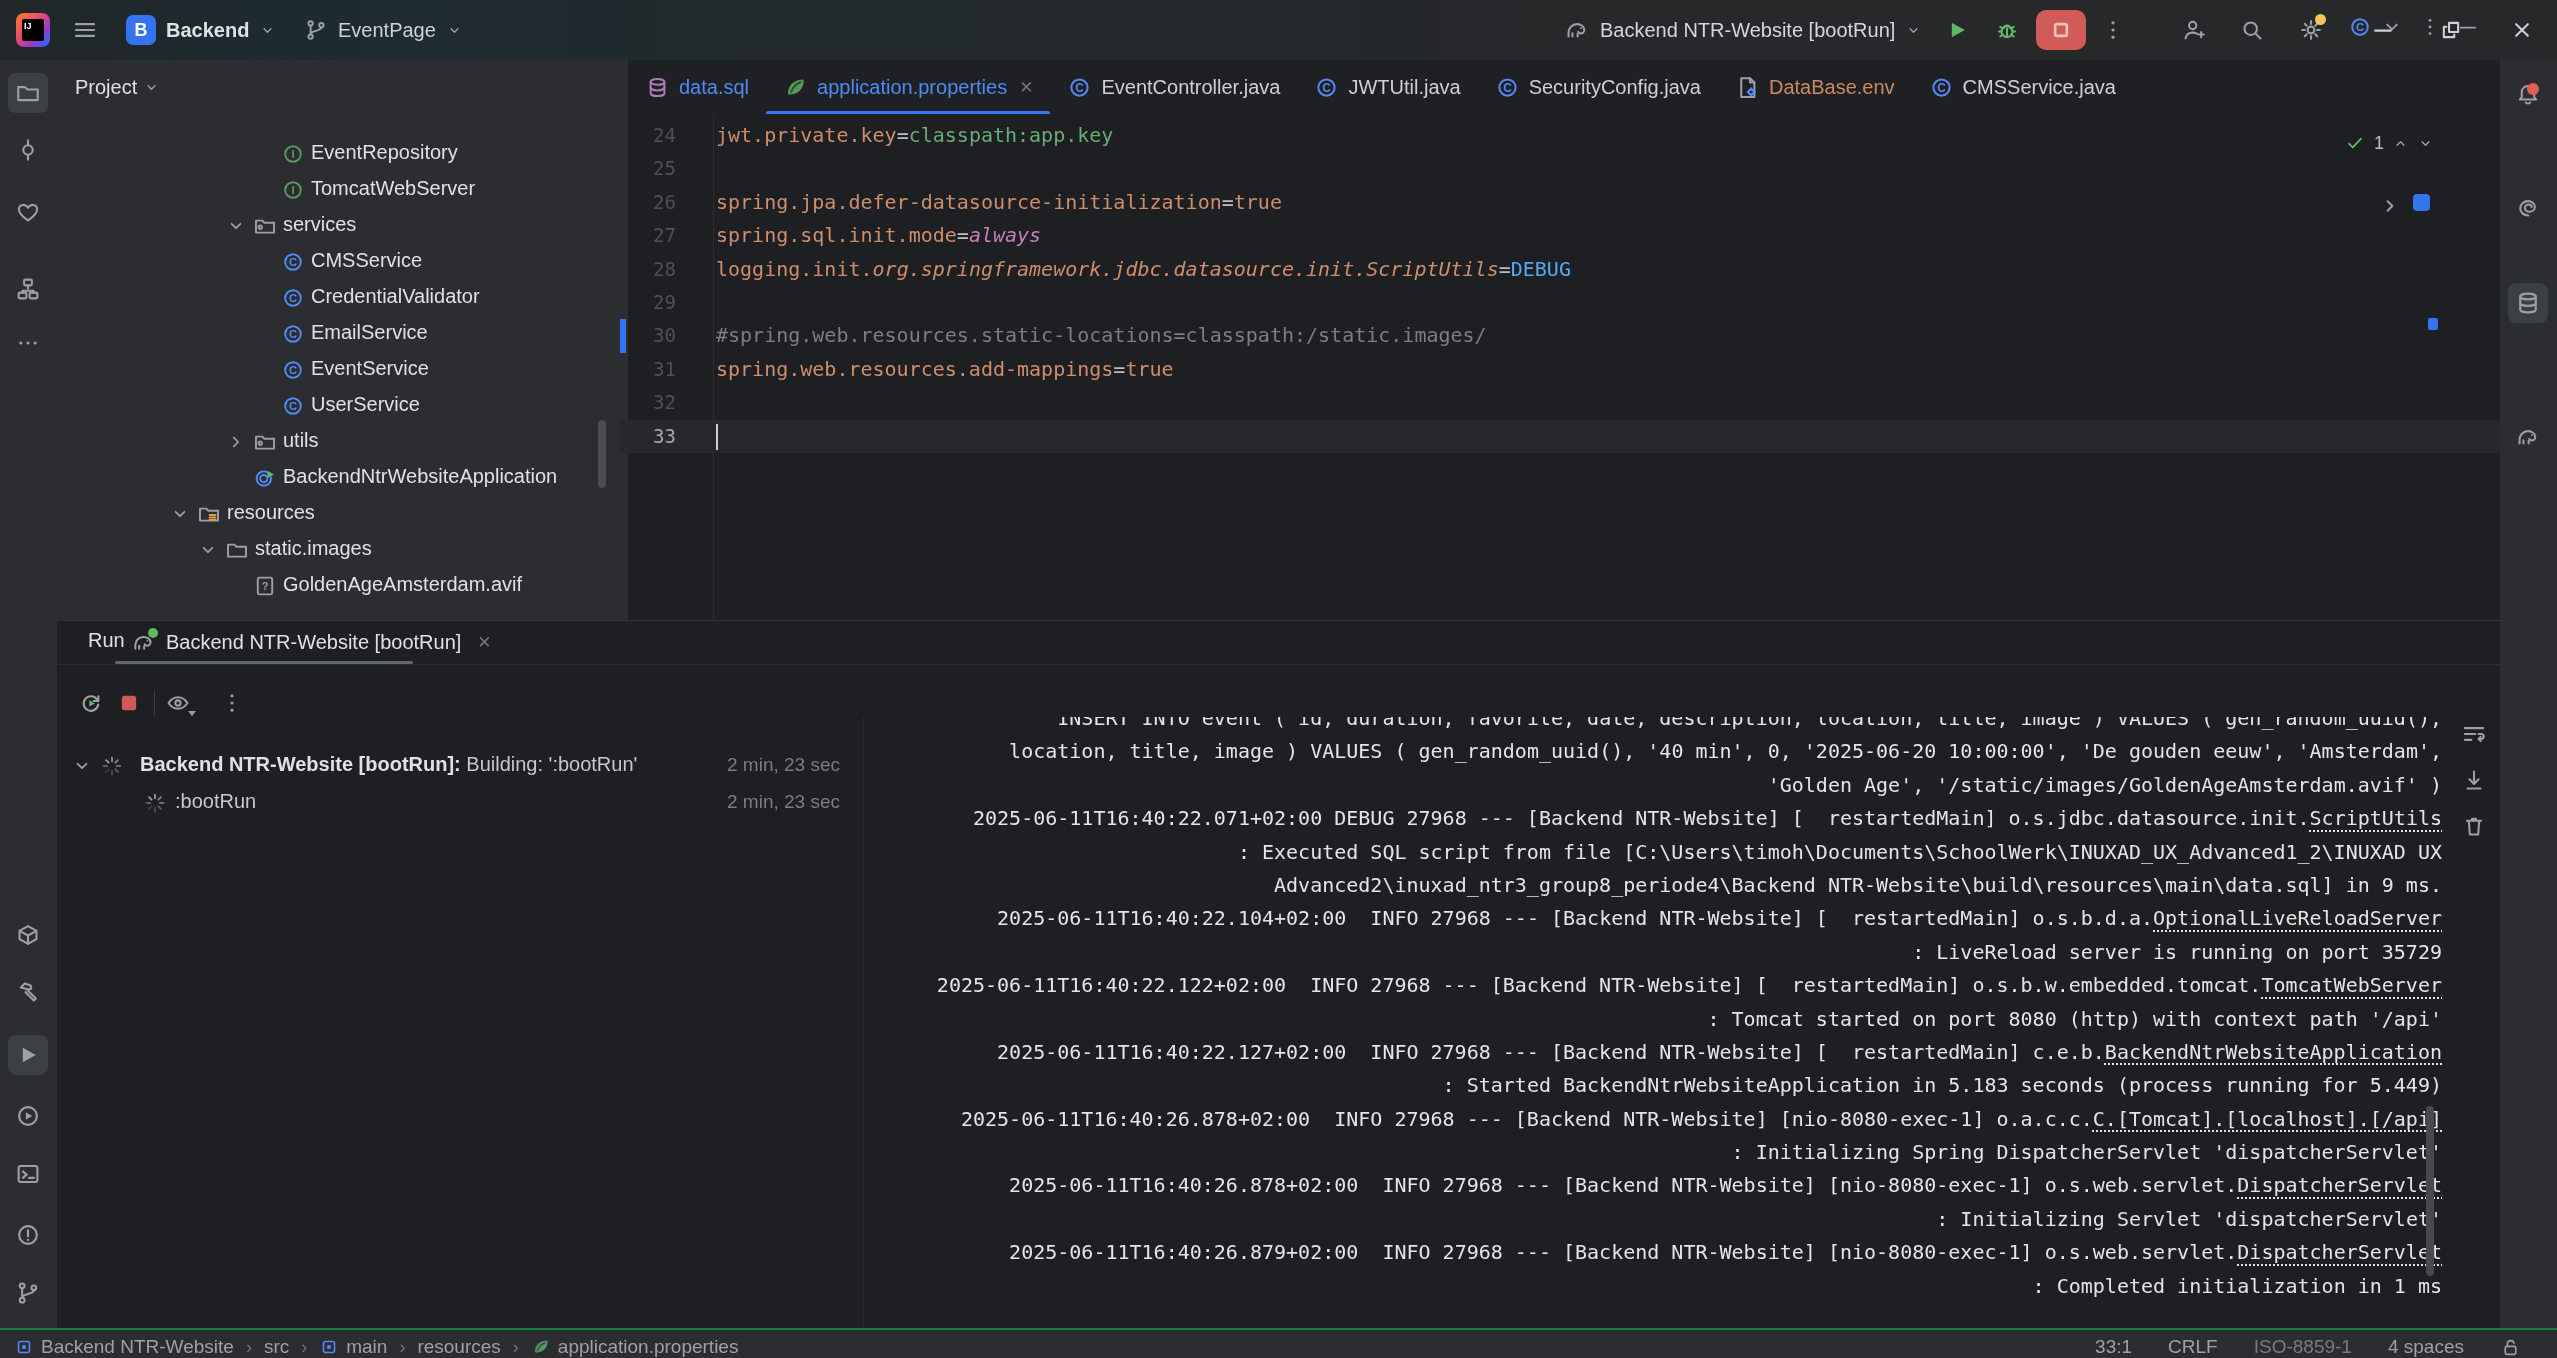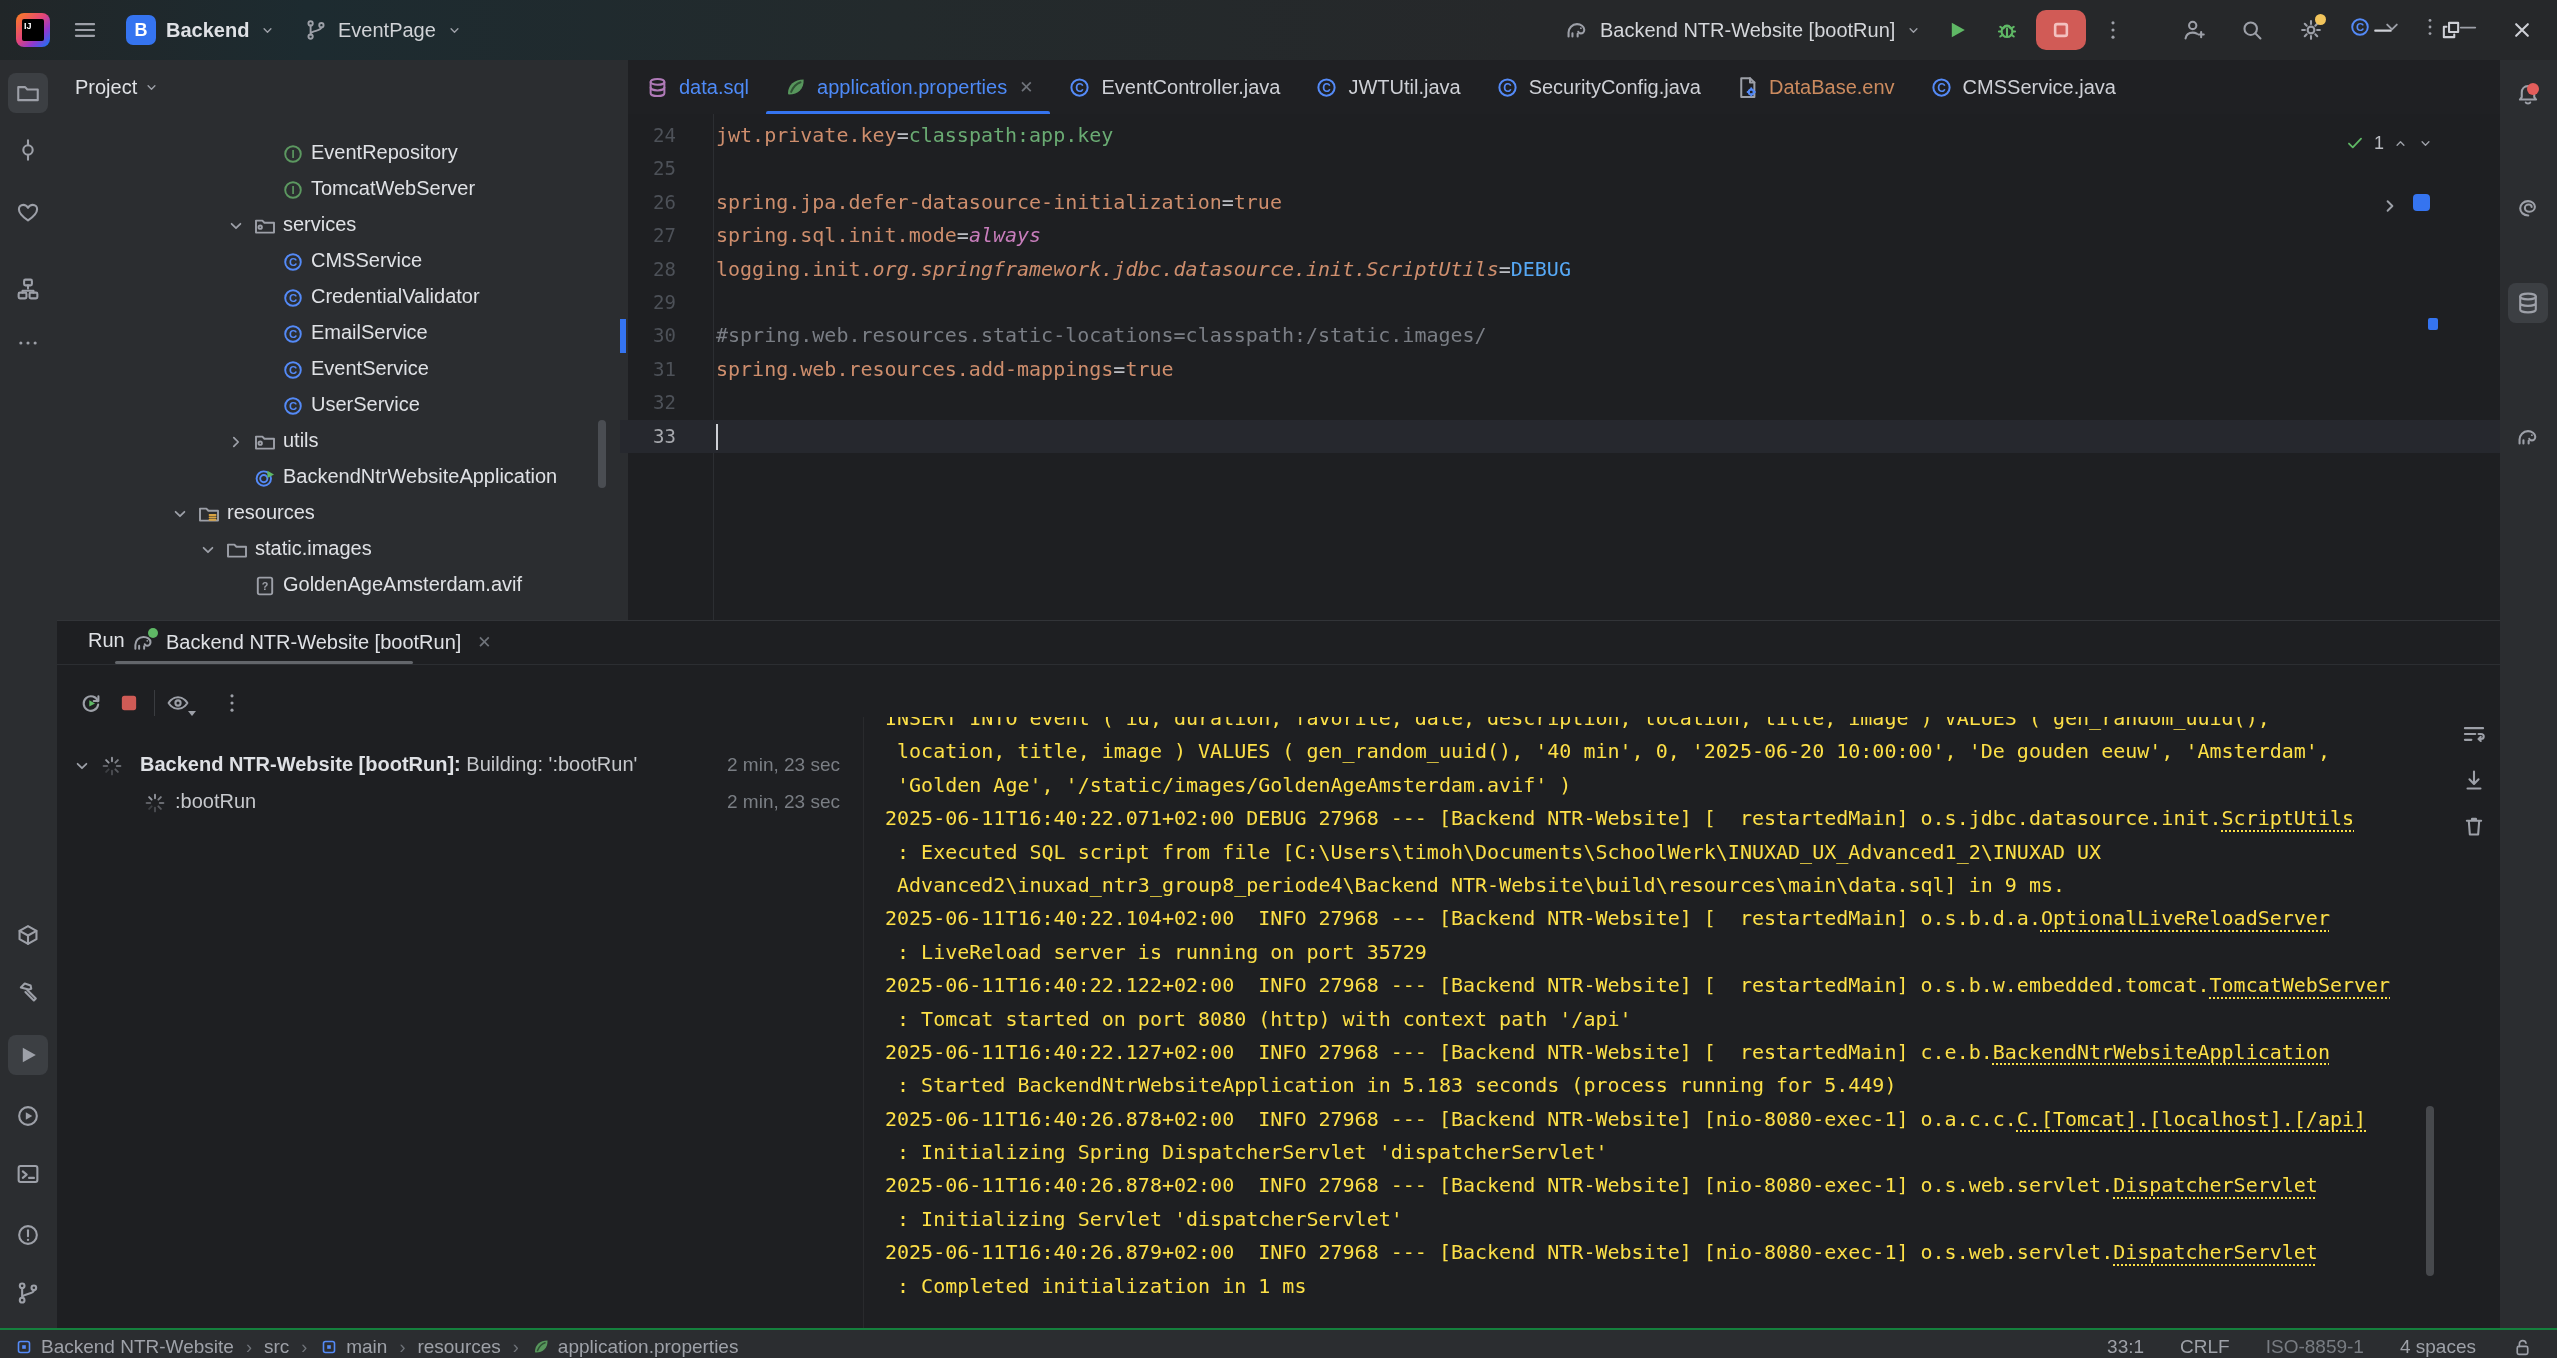--- a/index.html
+++ b/index.html
@@ -95,35 +95,35 @@
   #run-tree{position:absolute;left:0;top:96px;width:808px;bottom:0;overflow:hidden;}
   .rrow{position:absolute;left:0;right:0;height:36px;font-size:20px;color:#dfe1e5;}
   .rrow .chev{position:absolute;left:14px;top:7px;width:22px;height:22px;}
   .rrow .spin{position:absolute;top:6px;width:24px;height:24px;}
   .rrow .rtext{position:absolute;top:5px;white-space:nowrap;}
   .rrow .rtext b{font-weight:600;}
   .rrow .rtext .dim{color:#c6c8cc;font-weight:400;}
   .rrow .dur{position:absolute;left:670px;width:113px;top:6px;text-align:left;font-size:19px;color:#7a7e84;}
   #console-sep{position:absolute;left:806px;top:96px;bottom:0;width:1px;background:rgba(255,255,255,.05);}
   #console{position:absolute;left:808px;top:96px;right:58px;bottom:8px;overflow:hidden;padding-left:20px;}
-  .cline{height:33.4px;line-height:33.4px;font-family:"DejaVu Sans Mono",monospace;font-size:20px;color:#fde047;white-space:pre;}
+  .cline{height:33.4px;line-height:33.4px;font-family:"DejaVu Sans Mono",monospace;font-size:20px;color:#e5e5e5;white-space:pre;text-align:right;}
   .cline:first-child{margin-top:-15px;}
   .clink{text-decoration:underline dotted 1.5px;text-underline-offset:5px;}
   #console-toolbar{position:absolute;right:6px;top:100px;width:40px;}
   #console-toolbar .ic{position:absolute;left:7px;width:26px;height:26px;}
   #console-scrollthumb{position:absolute;right:66px;top:485px;width:8px;height:170px;border-radius:4px;background:#47494d;}
 
   
   #statusbar{position:absolute;left:0;bottom:0;width:2557px;height:28px;background:#2b2d30;border-top:2px solid #15803d;
     display:flex;align-items:flex-end;font-size:19px;color:#9ea1a8;}
   #breadcrumbs{display:flex;align-items:center;gap:12px;padding-left:14px;}
   #breadcrumbs .bc{display:flex;align-items:center;gap:7px;}
   #breadcrumbs .sep{color:#6f7379;font-size:18px;}
   #breadcrumbs .ic{width:20px;height:20px;}
-  #status-right{margin-left:auto;display:flex;align-items:center;gap:36px;padding-right:24px;}
+  #status-right{margin-left:auto;display:flex;align-items:center;gap:36px;padding-right:36px;}
   #status-right .dim{color:#787c82;}
   #status-right .ic{width:21px;height:21px;}
 </style>
 </head>
 <body>
 
 <div id="app">
 
   <div id="titlebar">
     <div class="ij-logo">

